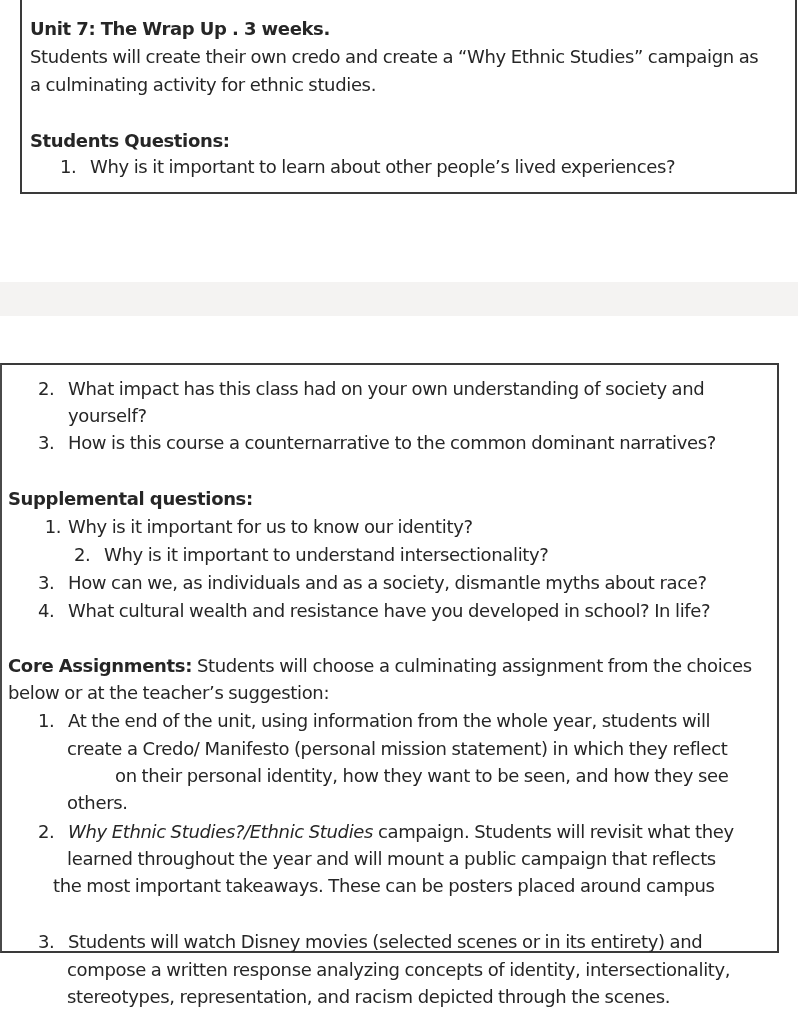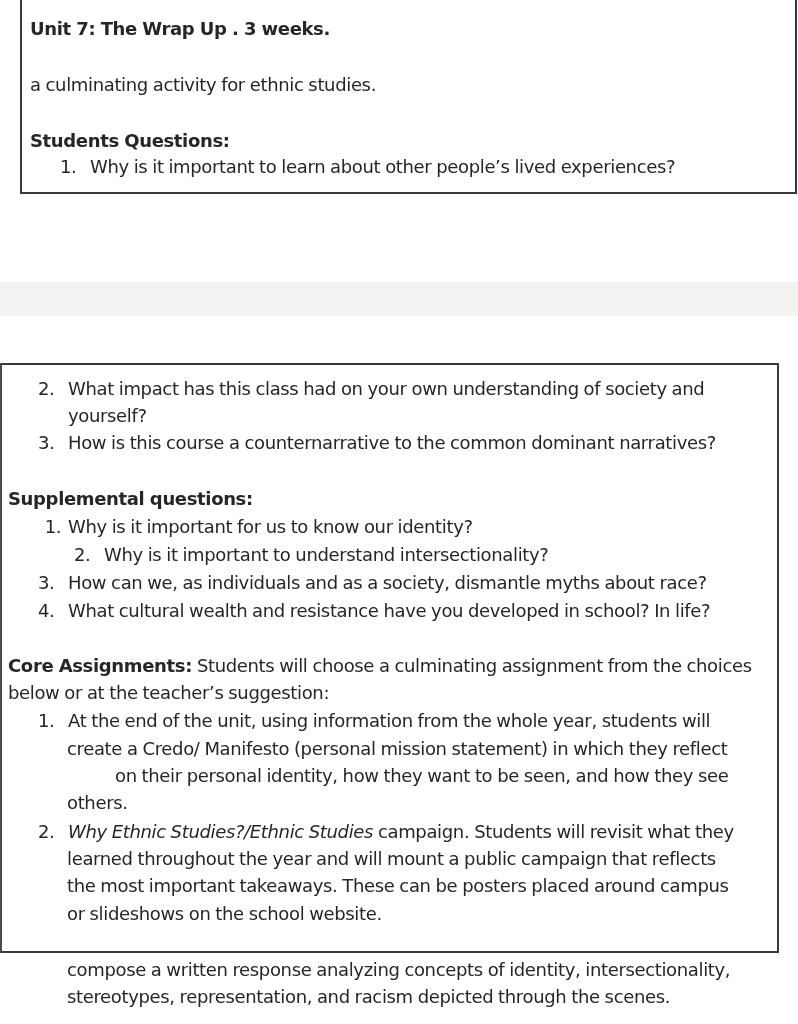--- a/index.html
+++ b/index.html
@@ -57,20 +57,21 @@
     .num {
       display: inline-block;
       width: 30px;
     }
   </style>
 </head>
 <body>
 
 <div class="box" id="box1">
   <div class="line txt bold" style="left:8px; top:17px;">Unit 7: The Wrap Up . 3 weeks.</div>
+  <div class="line txt" style="left:8px; top:45px;">Students will create their own credo and create a “Why Ethnic Studies” campaign as</div>
   <div class="line txt" style="left:8px; top:73px;">a culminating activity for ethnic studies.</div>
   <div class="line txt bold" style="left:8px; top:129px;">Students Questions:</div>
   <div class="line txt" style="left:38px; top:155px;">
     <span class="num">1.</span><span>Why is it important to learn about other people’s lived experiences?</span>
   </div>
 </div>
 
 <div class="band"></div>
 
 <div class="box" id="box2">
@@ -106,18 +107,20 @@
     <span class="num">1.</span><span>At the end of the unit, using information from the whole year, students will</span>
   </div>
   <div class="line txt" style="left:65px; top:370px;">create a Credo/ Manifesto (personal mission statement) in which they reflect</div>
   <div class="line txt" style="left:65px; top:397px;margin-left:48px;">on their personal identity, how they want to be seen, and how they see</div>
   <div class="line txt" style="left:65px; top:424px;">others.</div>
 
   <div class="line txt" style="left:36px; top:453px;">
     <span class="num">2.</span><span class="it">Why Ethnic Studies?/Ethnic Studies</span><span> campaign. Students will revisit what they</span>
   </div>
   <div class="line txt" style="left:65px; top:480px;">learned throughout the year and will mount a public campaign that reflects</div>
-  <div class="line txt" style="left:65px; top:507px;text-align:center;">the most important takeaways. These can be posters placed around campus</div>
-  <div class="line txt" style="left:65px; top:535px;">or slideshows on the school website.</div>
+  <div class="line txt" style="left:51px; top:507px;text-align:center;">the most important takeaways. These can be posters placed around campus</div>
 
+  <div class="line txt" style="left:36px; top:563px;">
+    <span class="num">3.</span><span>Students will watch Disney movies (selected scenes or in its entirety) and</span>
+  </div>
   <div class="line txt" style="left:65px; top:591px;">compose a written response analyzing concepts of identity, intersectionality,</div>
   <div class="line txt" style="left:65px; top:618px;">stereotypes, representation, and racism depicted through the scenes.</div>
 </div>
 
 </body></html>

